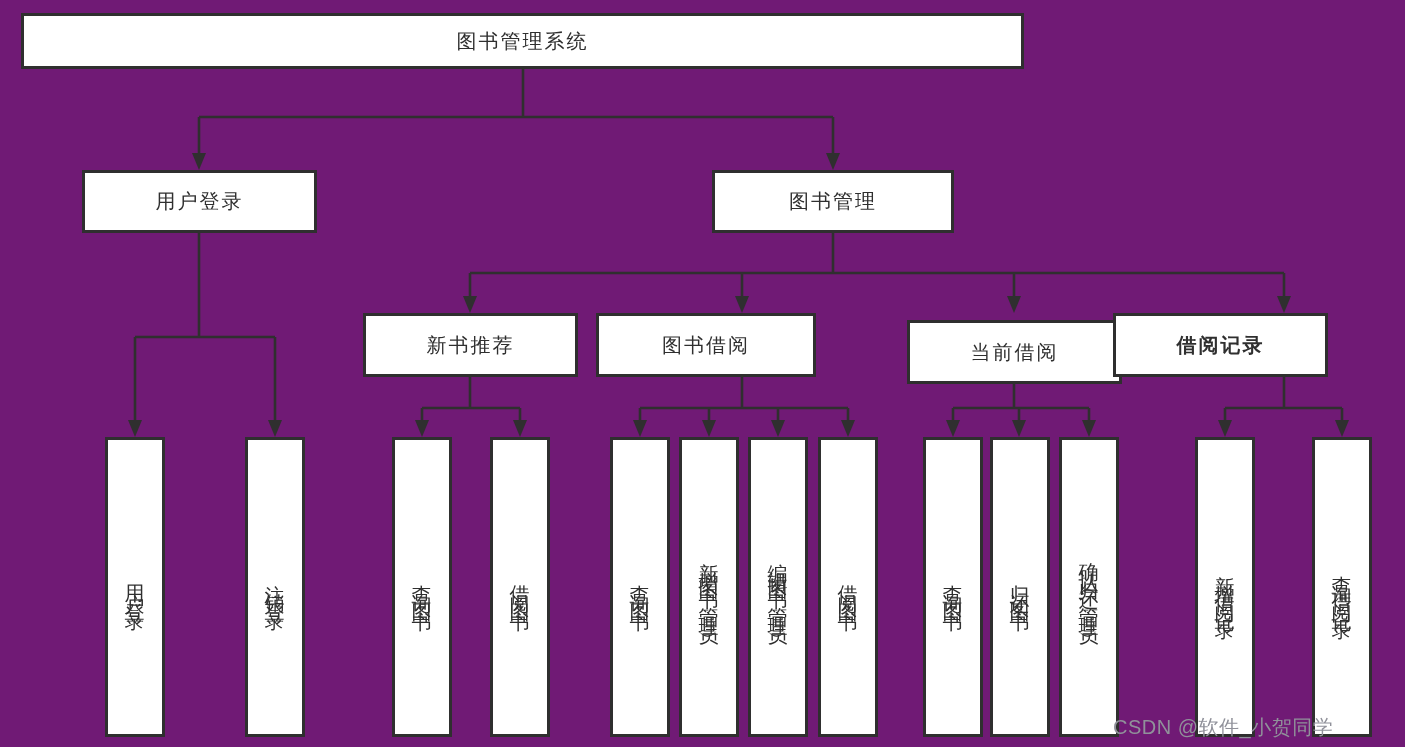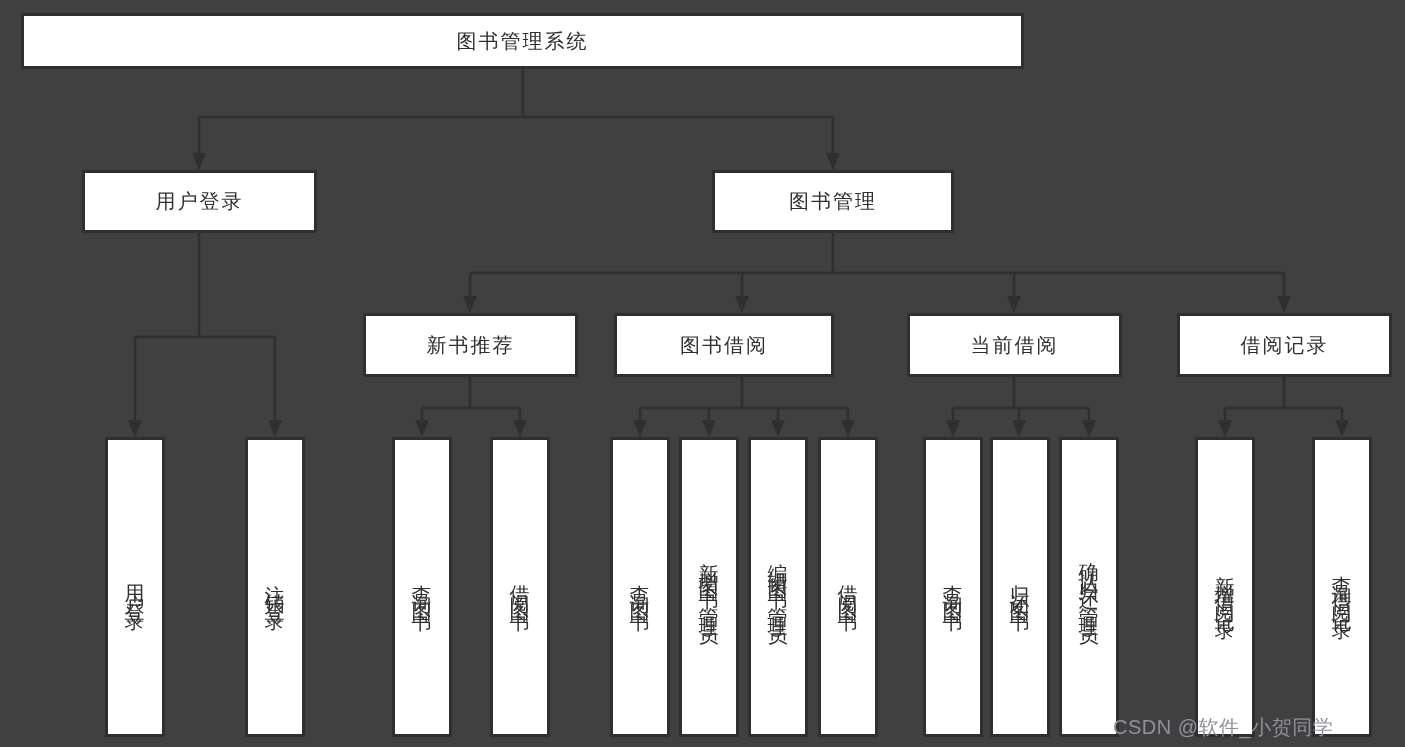--- a/index.html
+++ b/index.html
@@ -5,21 +5,21 @@
   html, body {
     margin: 0;
     padding: 0;
     background: #ffffff;
     font-family: "Liberation Sans", "DejaVu Sans", sans-serif;
   }
   #canvas {
     position: relative;
     width: 1405px;
     height: 747px;
-    background: #404040;
+    background: #701a75;
     overflow: hidden;
   }
   #connectors {
     position: absolute;
     left: 0;
     top: 0;
   }
   .hbox {
     position: absolute;
     box-sizing: border-box;
@@ -95,23 +95,23 @@
       <polygon points="1335,420 1349,420 1342,437"></polygon>
     </g>
   </svg>
 
   <div class="hbox" style="left:21px; top:13px; width:1003px; height:56px;">图书管理系统</div>
 
   <div class="hbox" style="left:82px; top:170px; width:235px; height:63px;">用户登录</div>
   <div class="hbox" style="left:363px; top:313px; width:215px; height:64px;">新书推荐</div>
 
   <div class="hbox" style="left:712px; top:170px; width:242px; height:63px;">图书管理</div>
-  <div class="hbox" style="left:614px; top:313px; width:220px; height:64px;">图书借阅</div>
-  <div class="hbox" style="left:907px; top:313px; width:215px; height:64px;">当前借阅</div>
-  <div class="hbox" style="left:1177px; top:313px; width:215px; height:64px;">借阅记录</div>
+  <div class="hbox" style="left:596px; top:313px; width:220px; height:64px;">图书借阅</div>
+  <div class="hbox" style="left:907px; top:320px; width:215px; height:64px;">当前借阅</div>
+  <div class="hbox" style="left:1113px; top:313px; width:215px; height:64px;font-weight:bold;">借阅记录</div>
 
   <div class="vbox" style="left:105px;">用户登录</div>
   <div class="vbox" style="left:245px;">注销登录</div>
 
   <div class="vbox" style="left:392px;">查询图书</div>
   <div class="vbox" style="left:490px;">借阅图书</div>
 
   <div class="vbox" style="left:610px;">查询图书</div>
   <div class="vbox" style="left:679px;">新增图书（管理员）</div>
   <div class="vbox" style="left:748px;">编辑图书（管理员）</div>

